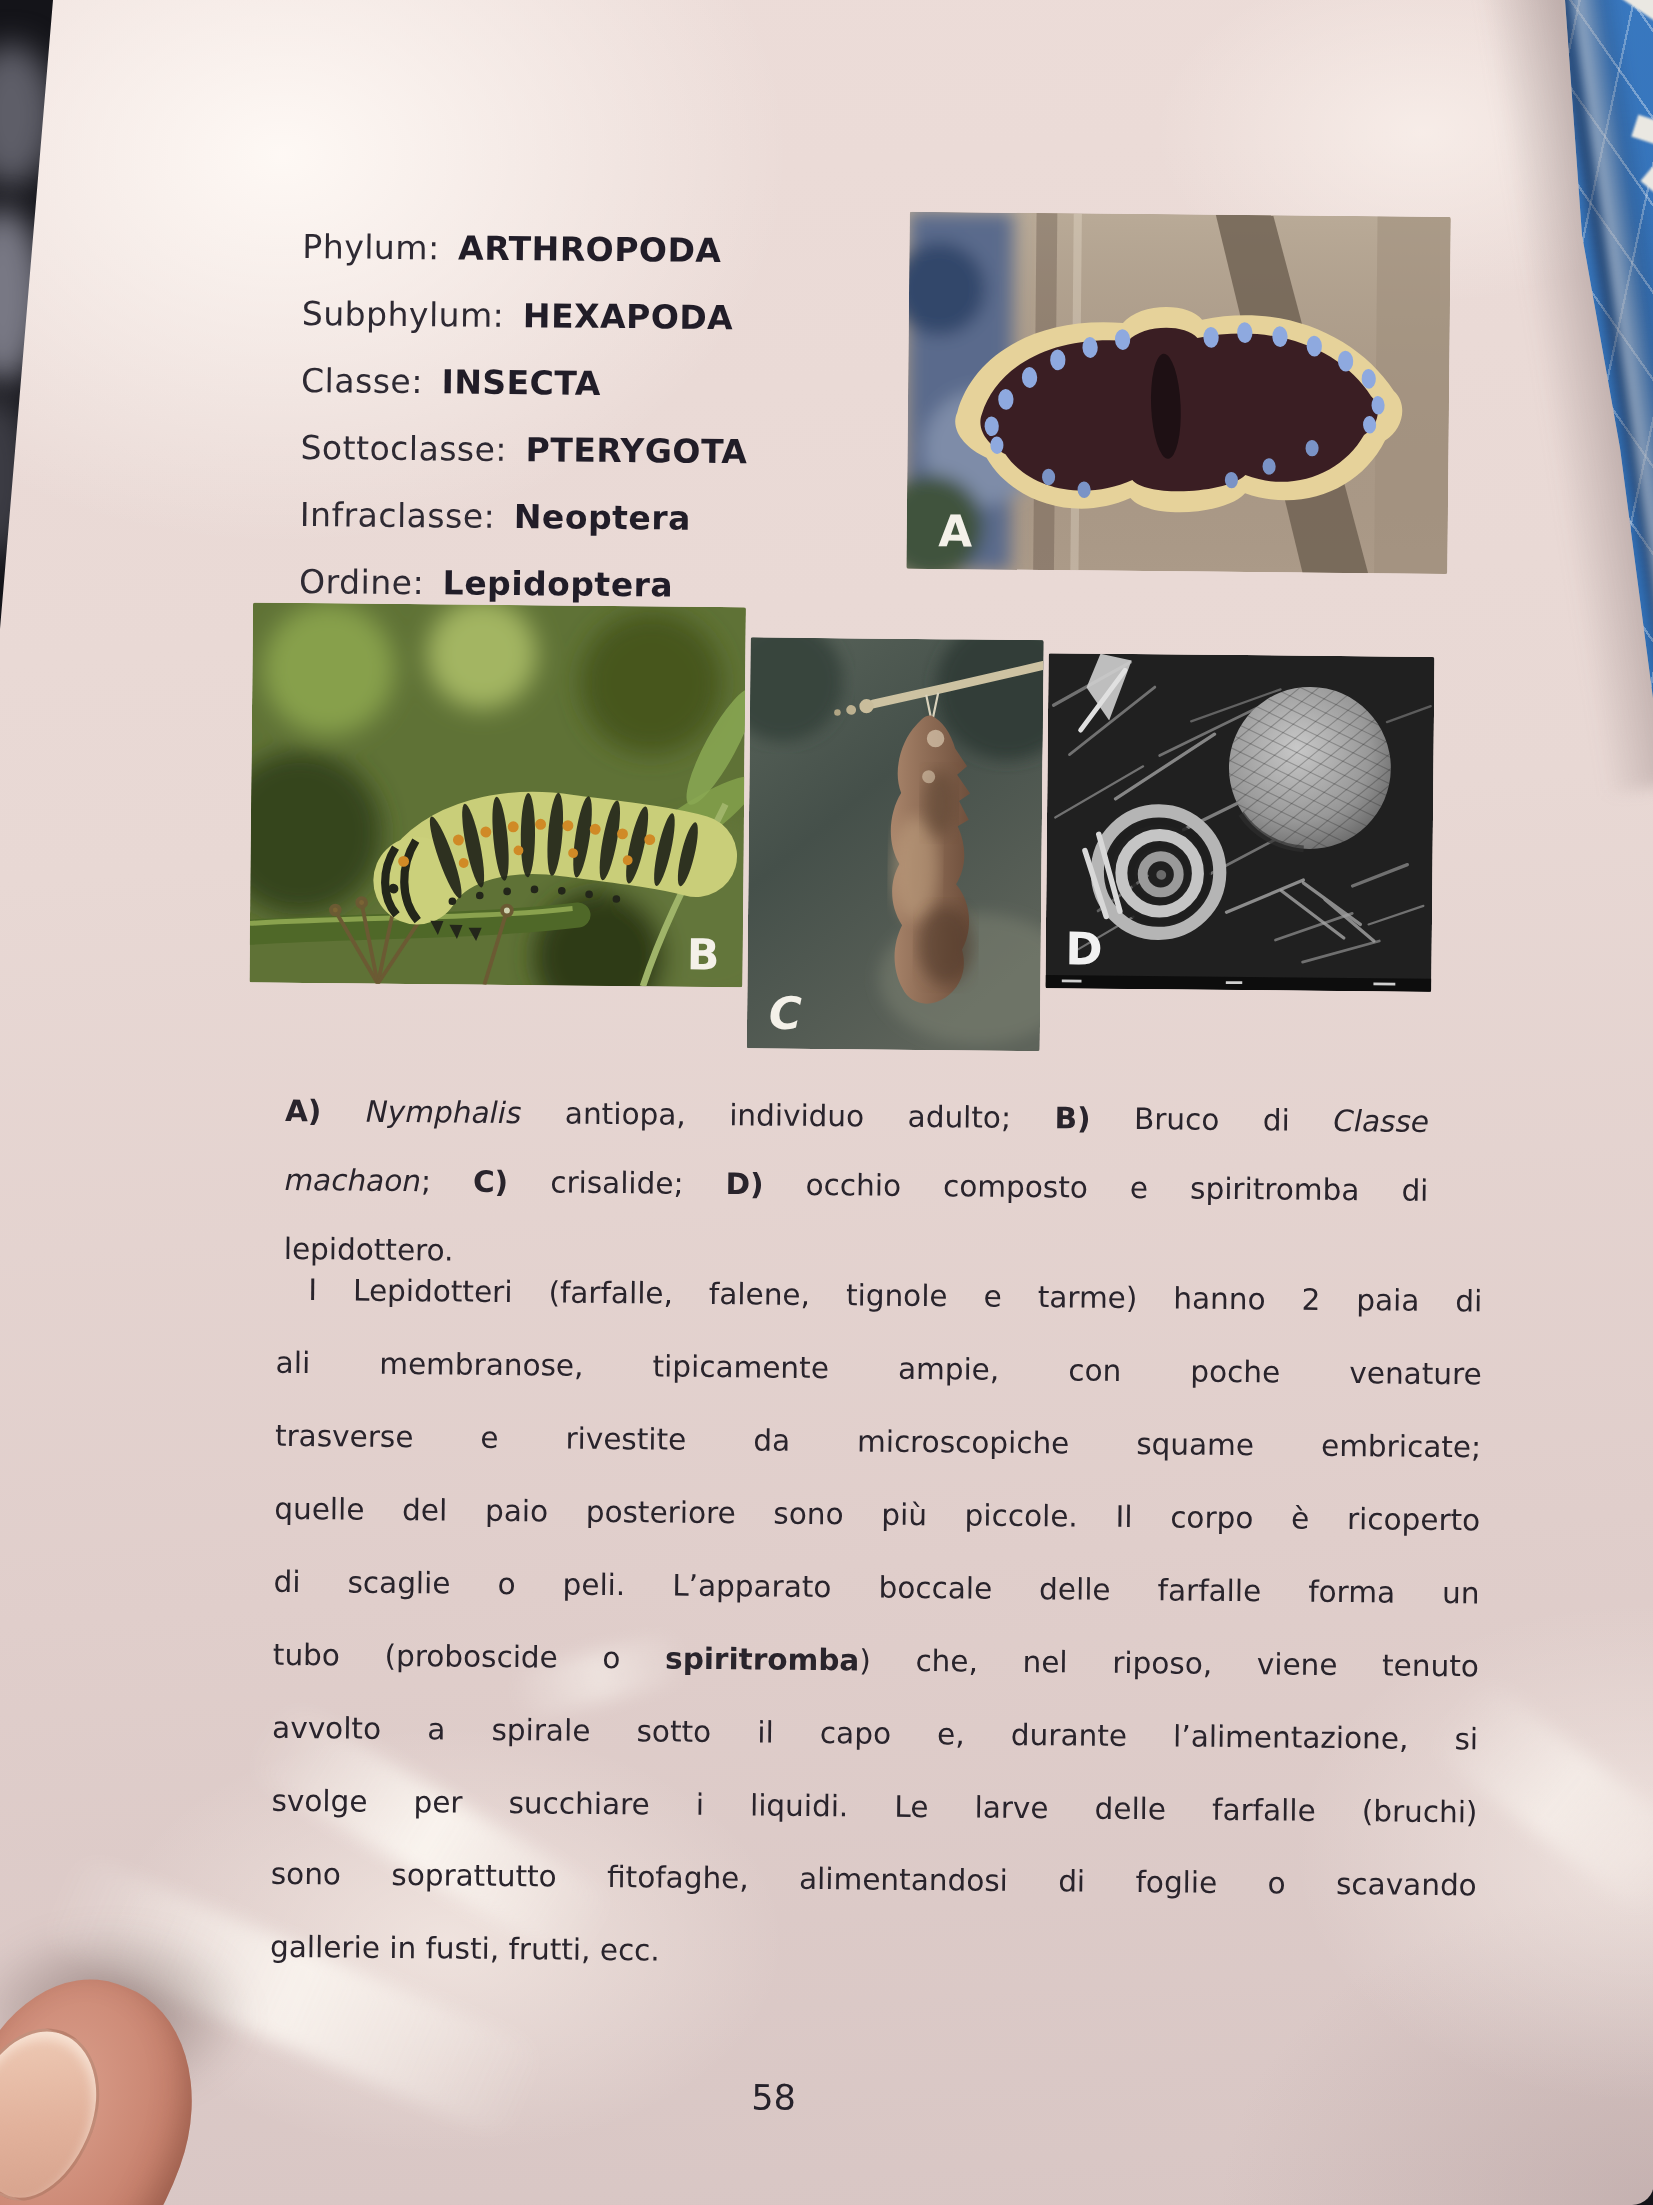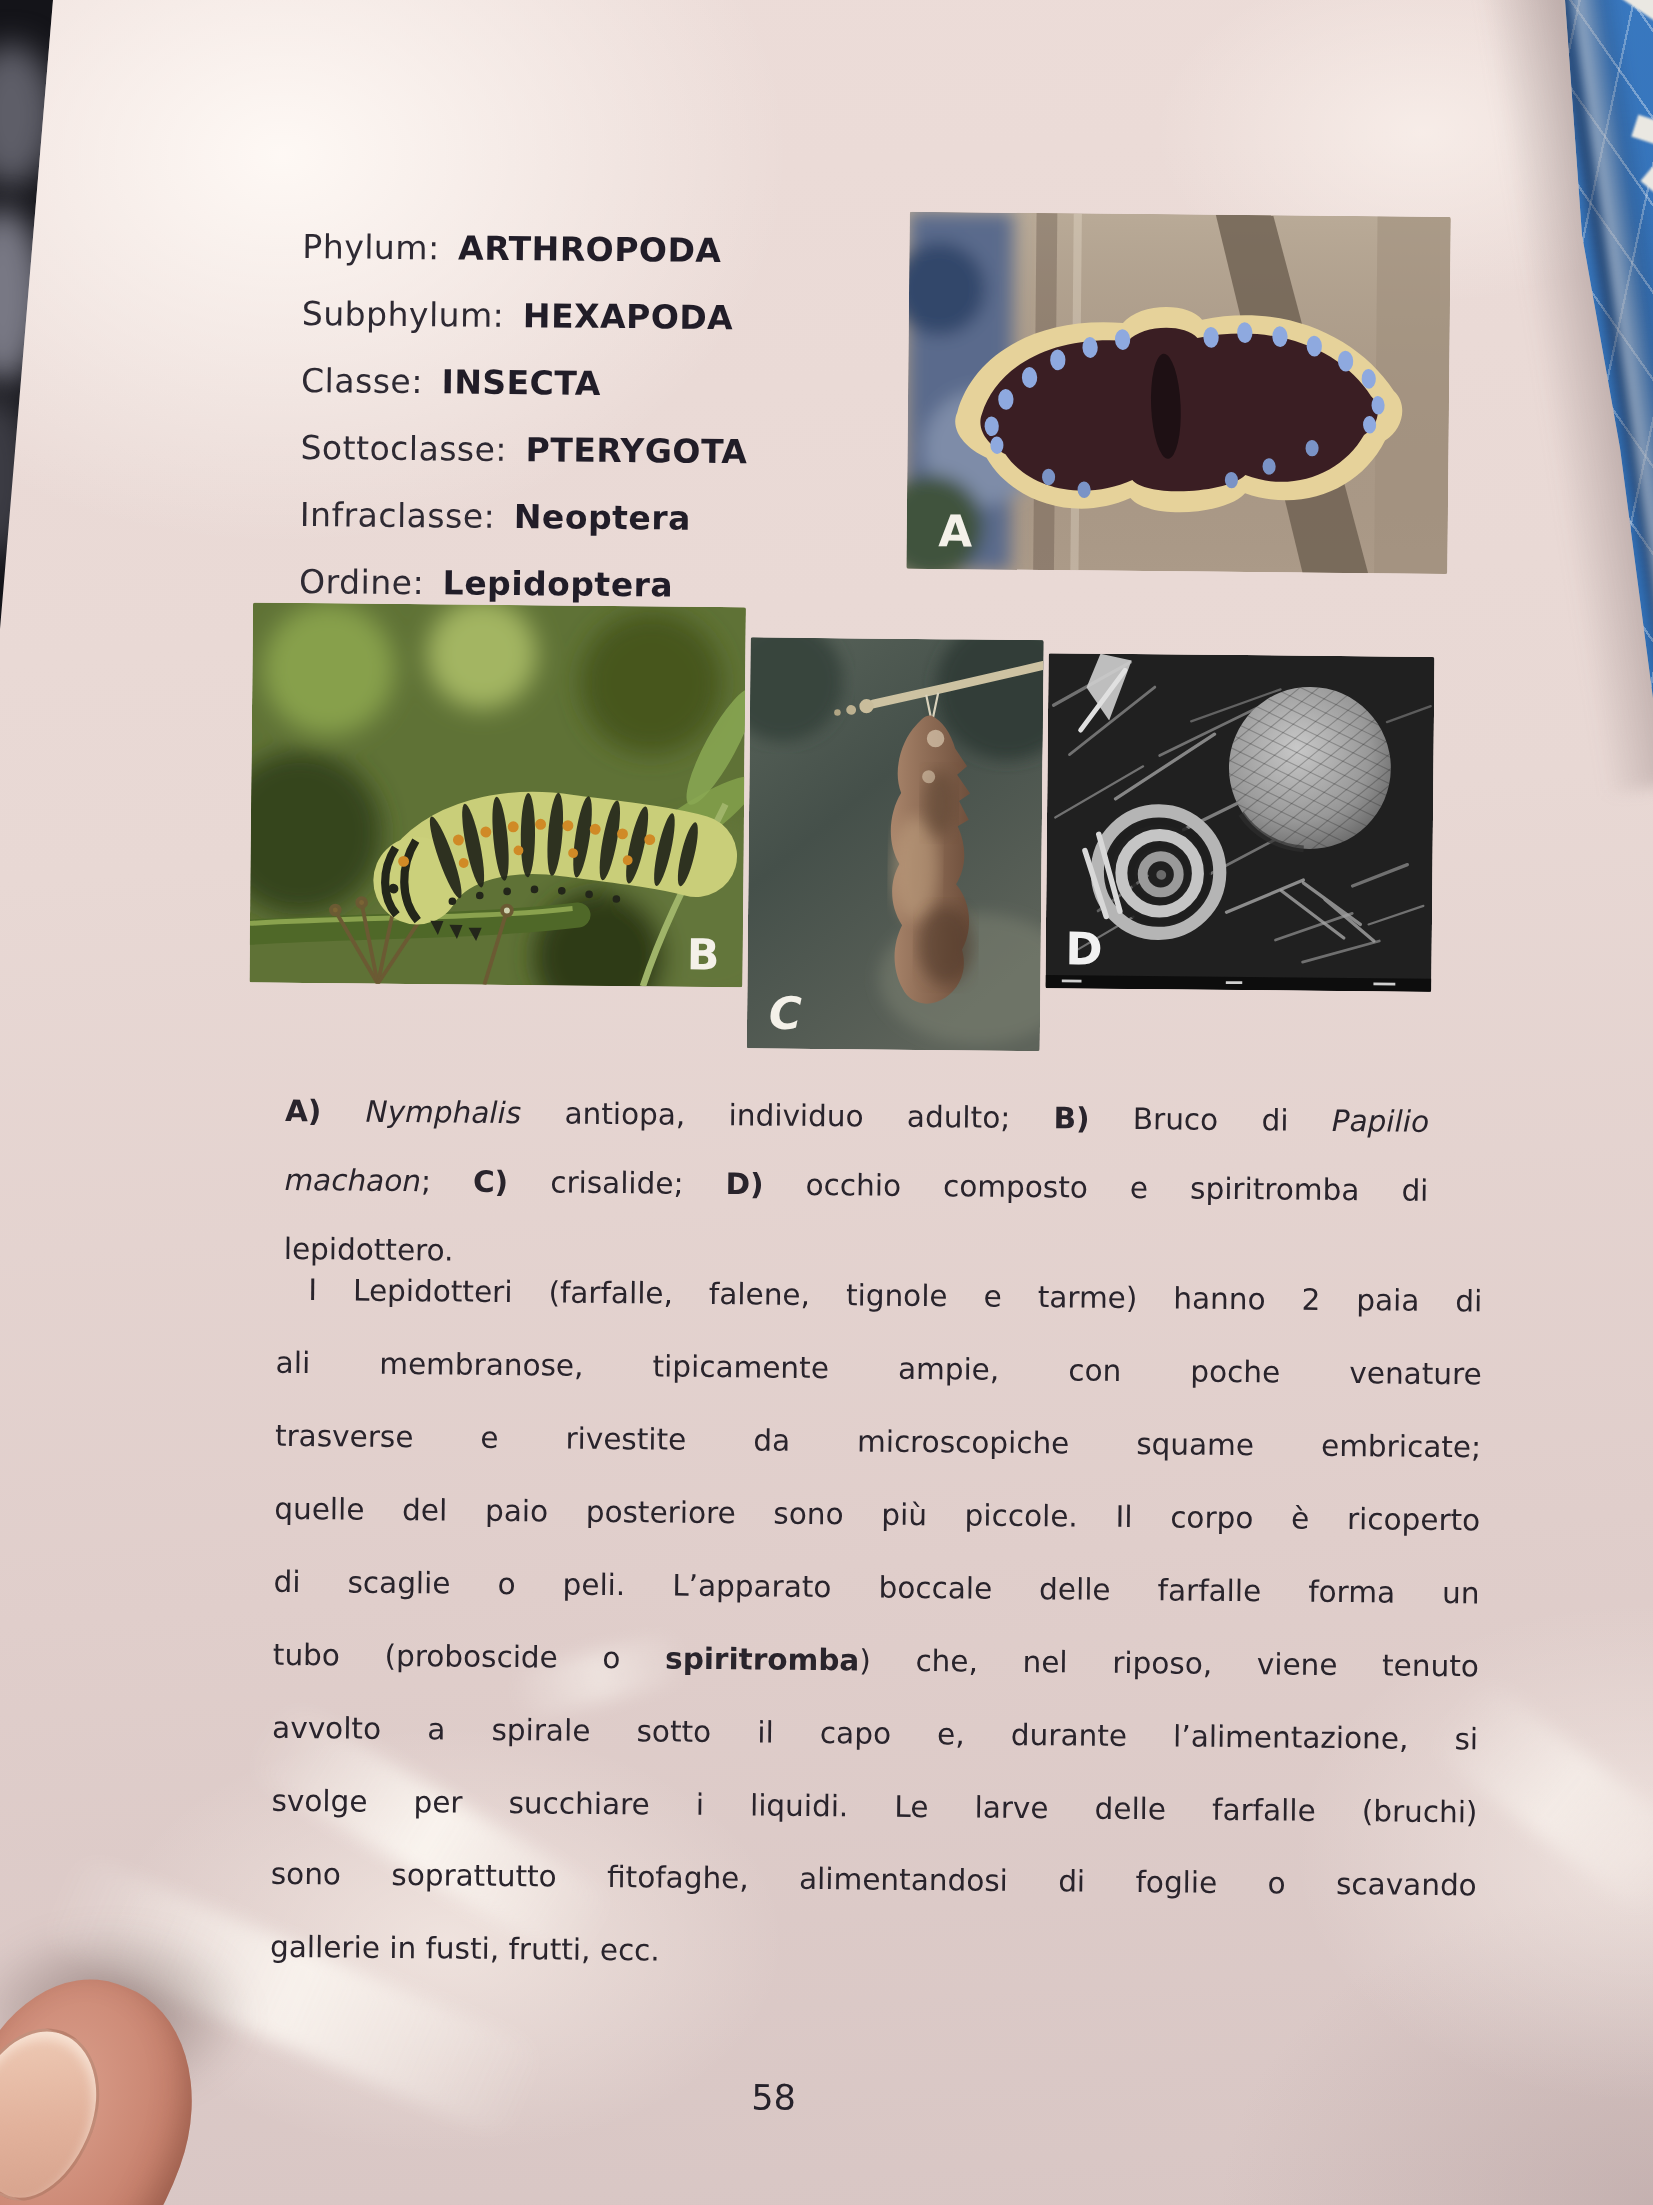--- a/index.html
+++ b/index.html
@@ -35,20 +35,21 @@
   .page{
     position:absolute;inset:0;
     clip-path:polygon(53px 0px,1565px 0px,1582px 235px,1620px 448px,1654px 706px,1654px 2205px,0px 2205px,0px 629px);
     background-image:
       radial-gradient(820px 629px at 17% 7%, rgba(255,250,246,0.95), rgba(255,250,246,0) 62%),
       radial-gradient(383px 246px at 86% 6%, rgba(255,248,243,0.6), rgba(255,248,243,0) 70%),
       radial-gradient(520px 328px at 27% 88%, rgba(255,247,240,0.55), rgba(255,247,240,0) 65%),
       radial-gradient(492px 356px at 99% 84%, rgba(255,248,242,0.5), rgba(255,248,242,0) 70%),
       radial-gradient(602px 438px at 100% 100%, rgba(168,146,146,0.40), rgba(168,146,146,0) 72%),
       linear-gradient(176deg,#ecdcd8 0%, #e8d8d4 38%, #e0cecb 70%, #d8c6c4 100%);
+    border-radius: 22px;
   }
   .page-edge-shade{
     position:absolute;left:1477px;top:-22px;width:93px;height:820px;
     transform:rotate(-9deg);transform-origin:top center;
     background:linear-gradient(270deg, rgba(130,112,112,0.5), rgba(130,112,112,0));
     filter:blur(7.7px);
   }
   .glare{position:absolute;filter:blur(8.8px);border-radius:33px;
     background:linear-gradient(90deg, rgba(255,252,246,0), rgba(255,252,246,0.9), rgba(255,252,246,0));}
   
@@ -363,21 +364,21 @@
         </g>
         <rect x="0" y="588" width="706" height="24" fill="#0d0d0d"></rect>
         <rect x="30" y="596" width="36" height="5" fill="#cfcfcf"></rect>
         <rect x="330" y="596" width="30" height="5" fill="#cfcfcf"></rect>
         <rect x="600" y="596" width="40" height="5" fill="#cfcfcf"></rect>
         <text x="36" y="568" font-size="82" font-weight="bold" fill="#f2f2f2">D</text>
       </svg>
     </div>
 
     <div class="caption">
-      <div class="cap-line"><span class="b">A) </span><span class="i">Nymphalis</span><span> antiopa, individuo adulto; </span><span class="b">B)</span><span> Bruco di </span><span class="i">Papilio</span></div>
+      <div class="cap-line"><span class="b">A) </span><span class="i">Nymphalis</span><span> antiopa, individuo adulto; </span><span class="b">B)</span><span> Bruco di </span><span class="i">Classe</span></div>
       <div class="cap-line"><span class="i">machaon</span><span>; </span><span class="b">C)</span><span> crisalide; </span><span class="b">D)</span><span> occhio composto e spiritromba di</span></div>
       <div class="cap-line last"><span>lepidottero.</span></div>
     </div>
 
     <div class="bodytext">
       <div class="b-line first">I Lepidotteri (farfalle, falene, tignole e tarme) hanno 2 paia di</div>
       <div class="b-line">ali membranose, tipicamente ampie, con poche venature</div>
       <div class="b-line">trasverse e rivestite da microscopiche squame embricate;</div>
       <div class="b-line">quelle del paio posteriore sono più piccole. Il corpo è ricoperto</div>
       <div class="b-line">di scaglie o peli. L’apparato boccale delle farfalle forma un</div>

